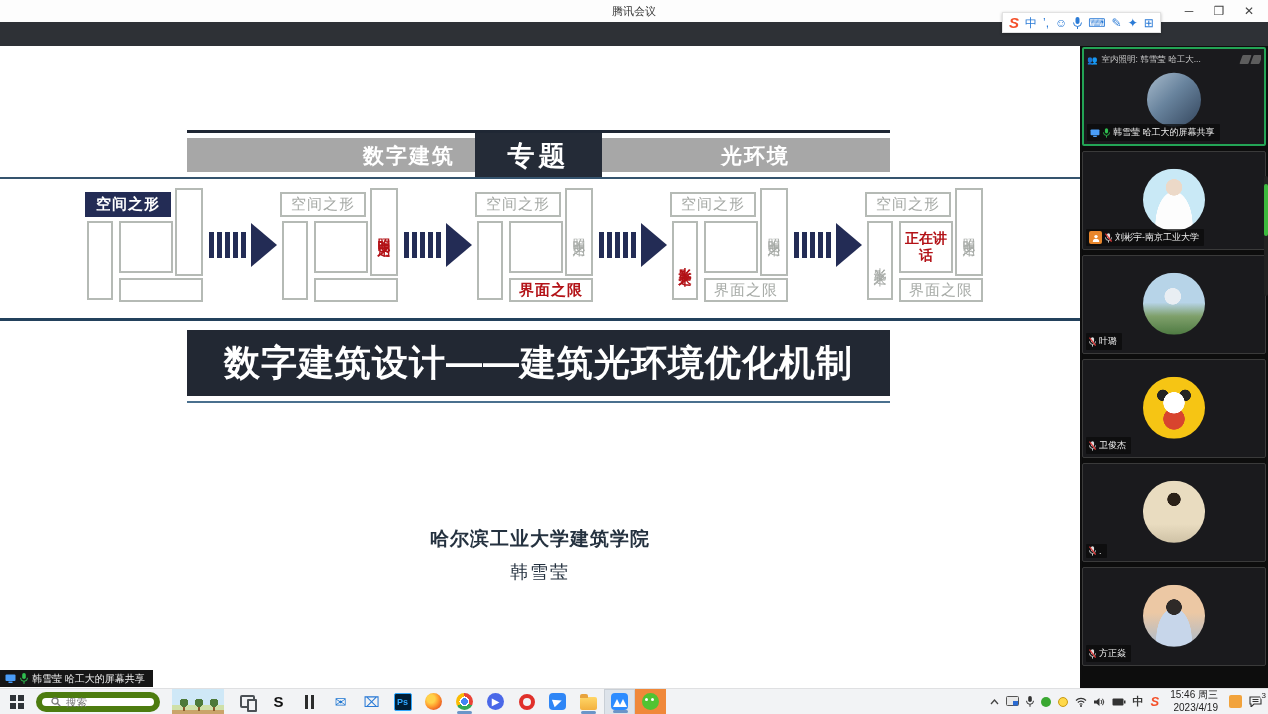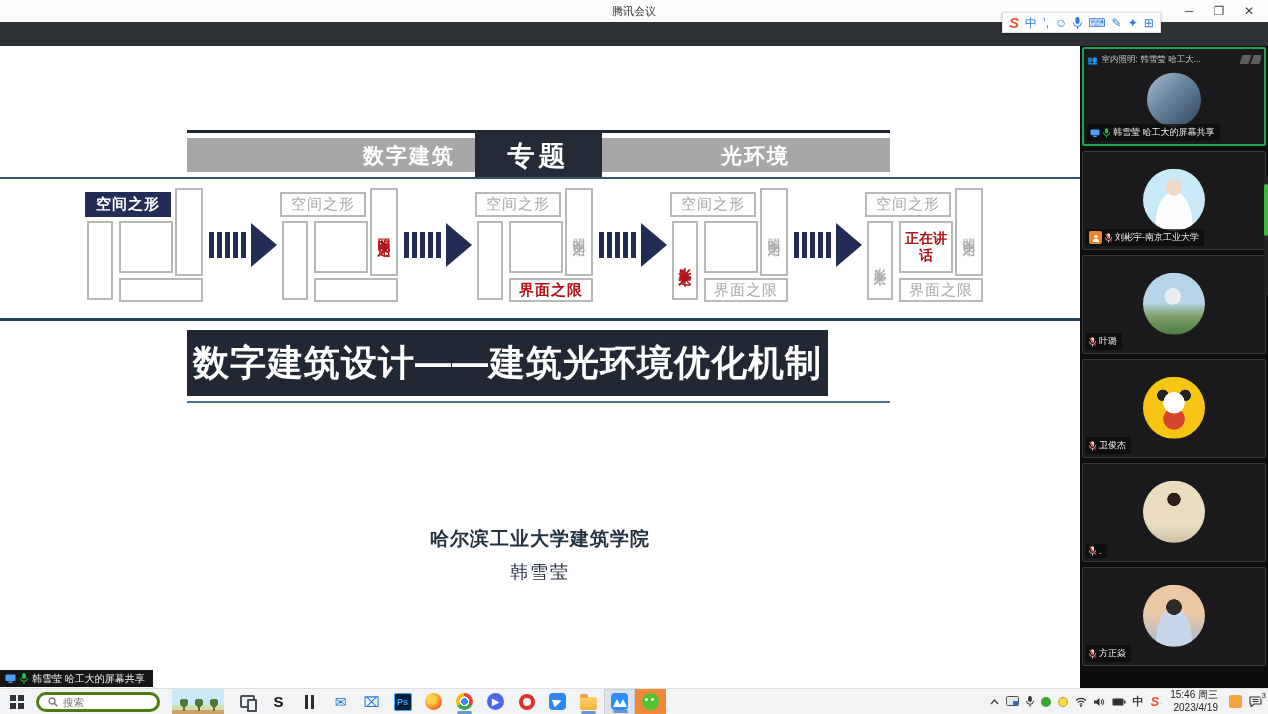--- a/index.html
+++ b/index.html
@@ -41,21 +41,21 @@
   .navyfill { background:#232c55; border-color:#232c55; color:#fff; font-weight:bold; }
   .gtx { color:#a6aaa6; }
   .rtx { color:#b31217; font-weight:bold; }
   .vert { writing-mode:vertical-rl; font-size:13px; line-height:1; letter-spacing:2px; }
   .twoLine { font-size:14px; line-height:1.25; }
   .arrow { display:flex; align-items:center; flex:none; }
   .arrow i { display:block; width:5px; height:26px; background:#232c55; margin-right:3px; }
   .arrow b { display:block; width:0; height:0; border-top:22px solid transparent; border-bottom:22px solid transparent; border-left:26px solid #232c55; margin-left:2px; }
 
   
-  .banner { position:absolute; left:187px; top:284px; width:641px; height:66px; background:#222833; color:#fff; display:flex; align-items:center; justify-content:center; font-size:36px; font-weight:bold; letter-spacing:1px; white-space:nowrap; }
+  .banner { position:absolute; left:187px; top:284px; width:703px; height:66px; background:#222833; color:#fff; display:flex; align-items:center; justify-content:center; font-size:36px; font-weight:bold; letter-spacing:1px; white-space:nowrap; }
   .bannerline { position:absolute; left:187px; top:355px; width:703px; height:2px; background:#4a708e; }
   .org    { position:absolute; left:0; top:480px; width:1080px; text-align:center; font-family:"Liberation Serif", serif; font-weight:bold; font-size:19px; color:#24313f; letter-spacing:1px; }
   .author { position:absolute; left:0; top:514px; width:1080px; text-align:center; font-family:"Liberation Serif", serif; font-weight:normal; font-size:18px; color:#24313f; letter-spacing:2px; }
 
   
   .sharepill { position:absolute; left:0; top:670px; height:17px; background:#161616; color:#eee; font-size:10px; display:flex; align-items:center; gap:4px; padding:0 8px 0 5px; z-index:40; }
 
   
   .sidebar { position:absolute; left:1080px; top:46px; width:188px; height:642px; background:#0d0d0d; }
   .tile { position:relative; margin:0 2px 5px 2px; height:99px; background:#1a1a1d; border:1px solid #3a3a3a; border-radius:2px; cursor:pointer; }
@@ -74,21 +74,21 @@
   .tlabel { position:absolute; left:3px; bottom:3px; background:rgba(10,10,10,.72); color:#eee; font-size:9px; display:flex; align-items:center; gap:3px; padding:2px 5px 2px 3px; border-radius:1px; white-space:nowrap; }
   .hostbadge { width:13px; height:13px; background:#e8862c; border-radius:2px; display:flex; align-items:center; justify-content:center; }
   .scrolltrack { position:absolute; right:0px; top:130px; width:4px; height:120px; background:#222; border-radius:2px; }
   .scrollthumb { position:absolute; right:0px; top:138px; width:4px; height:52px; background:#3db93d; border-radius:2px; cursor:pointer; }
 
   
   .taskbar { position:absolute; left:0; top:688px; width:1268px; height:26px; background:#f2f3f5; border-top:1px solid #dfe0e2; display:flex; align-items:center; z-index:45; }
   .startbtn { width:34px; height:26px; display:flex; align-items:center; justify-content:center; cursor:pointer; }
   .winlogo { width:14px; height:14px; display:grid; grid-template-columns:6px 6px; grid-template-rows:6px 6px; gap:2px; }
   .winlogo i { background:#2f3338; }
-  .searchbox { width:124px; height:20px; background:#fff; border:3px solid #4d7c0f; border-radius:11px; display:flex; align-items:center; gap:5px; padding:0 9px; margin-left:2px; }
+  .searchbox { width:124px; height:20px; background:#fff; border:6px solid #4d7c0f; border-radius:11px; display:flex; align-items:center; gap:5px; padding:0 9px; margin-left:2px; }
   .searchbox input { border:none; outline:none; width:80px; font-size:10.5px; background:transparent; color:#444; font-family:"Liberation Sans",sans-serif; }
   .weather { width:52px; height:26px; margin-left:12px; background:linear-gradient(#cfe8f7 0 60%,#cfe0a8 60% 80%,#caa46a 80%); position:relative; overflow:hidden; cursor:pointer; }
   .weather i { position:absolute; bottom:4px; width:10px; height:12px; background:radial-gradient(circle at 50% 30%,#4d7a3a 0 45%,rgba(0,0,0,0) 46%),linear-gradient(#8a5a2b,#8a5a2b) 50% 100%/2px 6px no-repeat; }
   .weather i:nth-child(1){left:7px;} .weather i:nth-child(2){left:22px;} .weather i:nth-child(3){left:37px;}
   .apps { display:flex; align-items:center; margin-left:8px; }
   .appslot { width:31px; height:26px; display:flex; align-items:center; justify-content:center; position:relative; cursor:pointer; }
   .appslot.ul::after { content:""; position:absolute; bottom:1px; left:8px; width:15px; height:3px; background:#6b95c8; border-radius:2px; }
   .appslot.selwin { background:#dde3ea; border:1px solid #c9cfd6; }
   .appslot.attn { background:#f0883a; }
   .ic { width:18px; height:18px; display:flex; align-items:center; justify-content:center; font-size:13px; }

